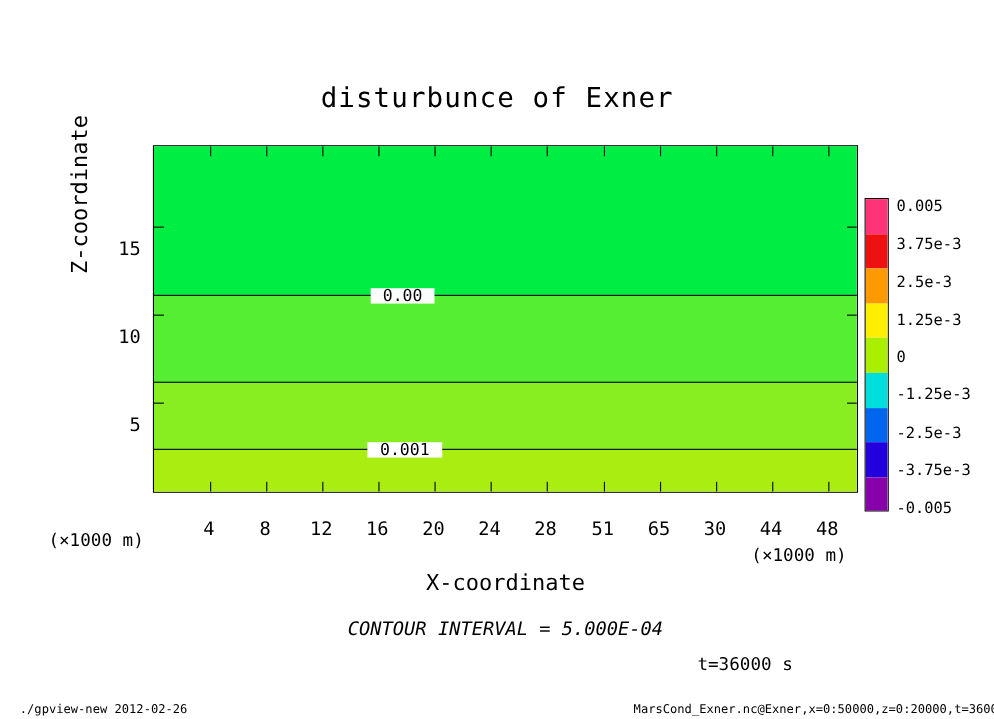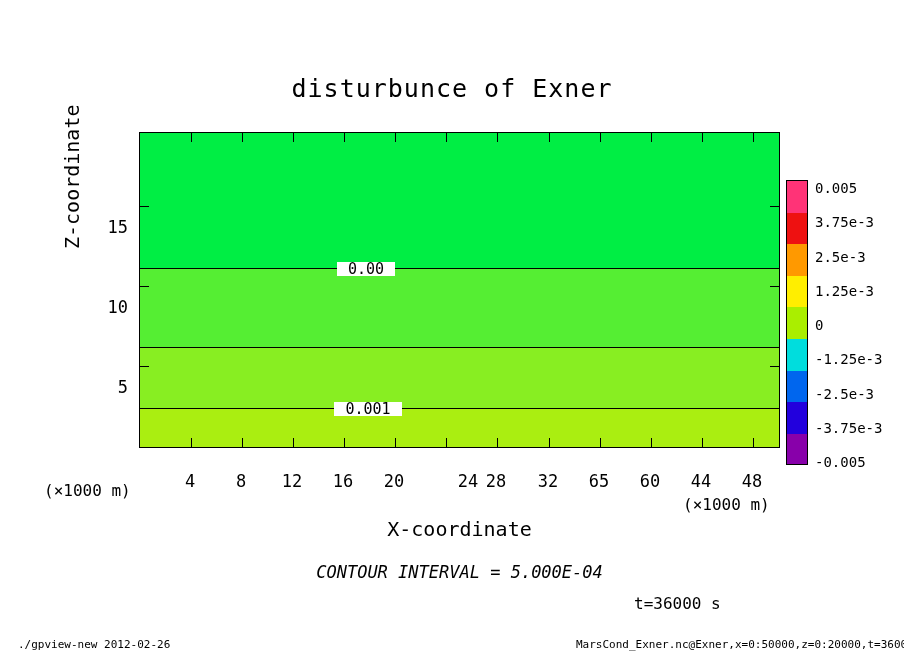--- a/index.html
+++ b/index.html
@@ -168,25 +168,25 @@
   <div class="tick-y-right" style="bottom:160px;"></div>
   <div class="tick-y-left" style="bottom:240px;"></div>
   <div class="tick-y-right" style="bottom:240px;"></div>
 </div>
 
 <div class="abs xtick-label" style="left:170px; top:471px;">4</div>
 <div class="abs xtick-label" style="left:221px; top:471px;">8</div>
 <div class="abs xtick-label" style="left:272px; top:471px;">12</div>
 <div class="abs xtick-label" style="left:323px; top:471px;text-align:center;">16</div>
 <div class="abs xtick-label" style="left:374px; top:471px;">20</div>
-<div class="abs xtick-label" style="left:448px; top:471px;">24</div>
+<div class="abs xtick-label" style="left:425px; top:471px;">24</div>
 <div class="abs xtick-label" style="left:476px; top:471px;">28</div>
-<div class="abs xtick-label" style="left:528px; top:471px;">32</div>
+<div class="abs xtick-label" style="left:528px; top:471px;">51</div>
 <div class="abs xtick-label" style="left:579px; top:471px;">65</div>
-<div class="abs xtick-label" style="left:630px; top:471px;">60</div>
+<div class="abs xtick-label" style="left:630px; top:471px;">30</div>
 <div class="abs xtick-label" style="left:681px; top:471px;">44</div>
 <div class="abs xtick-label" style="left:732px; top:471px;">48</div>
 
 <div class="abs ytick-label" style="left:88px; top:377px;">5</div>
 <div class="abs ytick-label" style="left:88px; top:297px;">10</div>
 <div class="abs ytick-label" style="left:88px; top:217px;">15</div>
 
 <div class="abs" id="ylabel">Z-coordinate</div>
 <div class="abs" id="xlabel">X-coordinate</div>
 <div class="abs" id="xunit-left">(×1000 m)</div>

